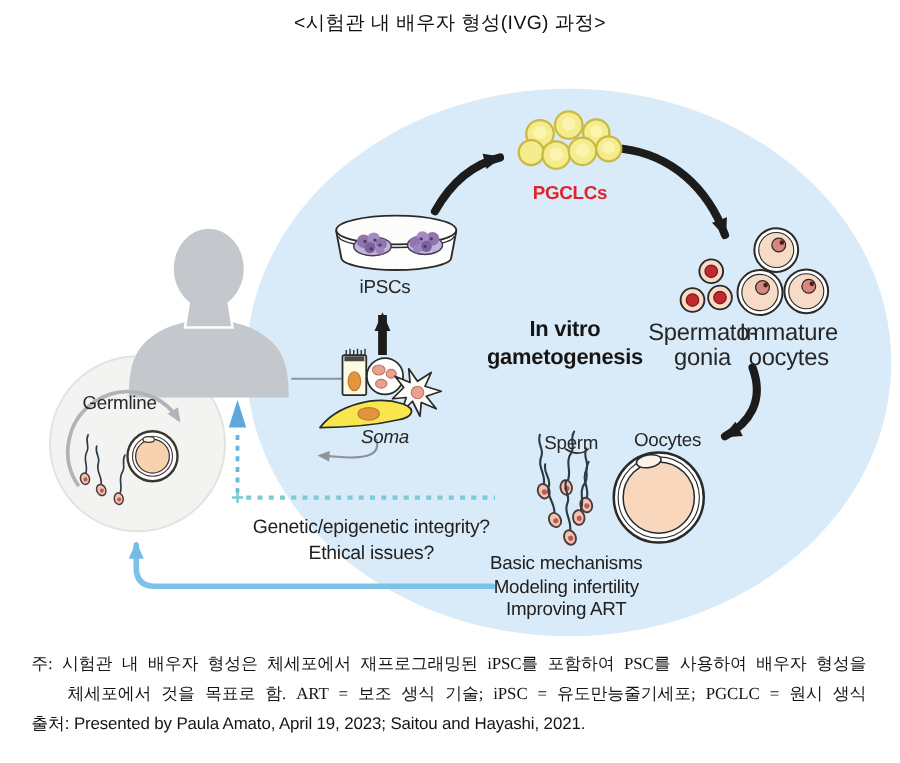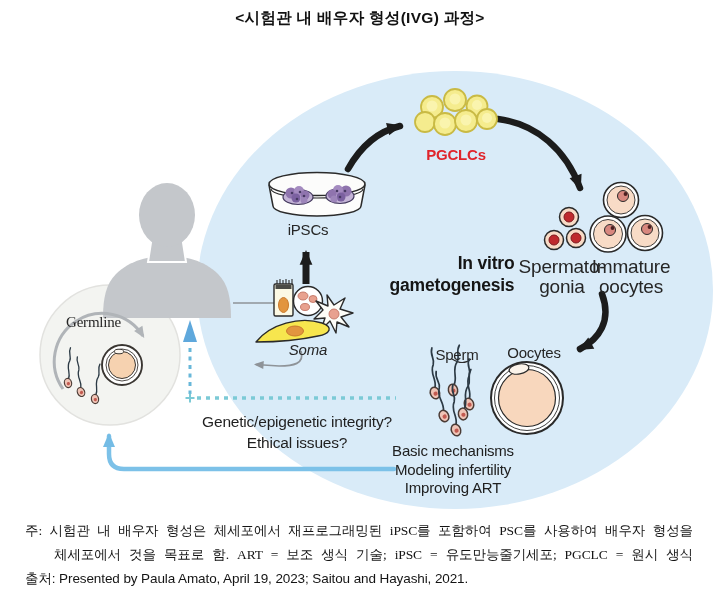--- a/index.html
+++ b/index.html
@@ -1,25 +1,25 @@
 <!DOCTYPE html>
 <html><head>
 <meta charset="utf-8">
 <style>
   html,body{margin:0;padding:0;background:#ffffff;}
   body{width:720px;height:610px;position:relative;overflow:hidden;
        font-family:"Liberation Sans","DejaVu Sans",sans-serif;color:#1c1c1c;}
   #figure{position:absolute;left:0;top:0;width:720px;height:610px;}
   svg{position:absolute;left:0;top:0;}
   .ttl{position:absolute;left:0;top:8px;width:720px;text-align:center;
-       font-size:15.5px;font-weight:bold;letter-spacing:.3px;color:#111;}
+       font-size:15.5px;font-weight:normal;letter-spacing:.3px;color:#111;}
   .lbl{position:absolute;white-space:pre-line;text-align:center;
        transform:translateX(-50%);font-size:15px;color:#262626;letter-spacing:-.2px;line-height:1.15;}
   .lbl-left{position:absolute;white-space:pre-line;text-align:center;
-       font-size:15px;color:#262626;letter-spacing:-.2px;line-height:1.15;font-family:Liberation Serif, serif;}
+       font-size:15px;color:#262626;letter-spacing:-.2px;line-height:1.15;}
   .red{color:#e0242b;font-weight:bold;}
   .muted{color:#a4a8ad;font-size:12.5px;line-height:1.28;}
   .mid{font-size:17.5px;font-weight:bold;line-height:1.25;color:#151515;}
   .sm{font-size:19px;line-height:1.07;}
   .q{font-size:15.5px;line-height:1.34;color:#1f1f1f;}
   .out{font-size:15px;line-height:1.24;color:#202020;}
   #footer{position:absolute;left:25px;top:519px;width:668px;font-size:13.5px;
           line-height:24px;color:#141414;letter-spacing:-.1px;}
   .jline{text-align:justify;text-align-last:justify;white-space:nowrap;overflow:hidden;font-family:Liberation Serif, serif;}
   .hang{padding-left:29px;}
@@ -215,21 +215,21 @@
       <circle r="32.5" fill="none" stroke="#2a2a2a" stroke-width="0.9"></circle>
       <circle r="28.5" fill="#f8d7bd" stroke="#2a2a2a" stroke-width="1.2"></circle>
       <ellipse cx="-8" cy="-29" rx="10" ry="5" fill="#fbf3ea" stroke="#2a2a2a" stroke-width="1.2" transform="rotate(-10 -8 -29)"></ellipse>
     </g>
   </svg>
 
   <div class="lbl-left" style="left:66px;top:314px;">Germline</div>
   <div class="lbl" style="left:308px;top:341px;font-style:italic;">Soma</div>
   <div class="lbl" style="left:308px;top:221px;">iPSCs</div>
   <div class="lbl red" style="left:456px;top:146px;">PGCLCs</div>
-  <div class="lbl mid" style="left:452px;top:253px;text-align:right;">In vitro
+  <div class="lbl mid" style="left:452px;top:253px;">In vitro
 gametogenesis</div>
   <div class="lbl sm" style="left:562px;top:257px;">Spermato-
 gonia</div>
   <div class="lbl sm" style="left:631px;top:257px;">Immature
 oocytes</div>
   <div class="lbl" style="left:432px;top:346px;margin-left:25px;">Sperm</div>
   <div class="lbl" style="left:534px;top:344px;">Oocytes</div>
   <div class="lbl q" style="left:297px;top:412px;">Genetic/epigenetic integrity?
 Ethical issues?</div>
   <div class="lbl out" style="left:453px;top:442px;">Basic mechanisms

